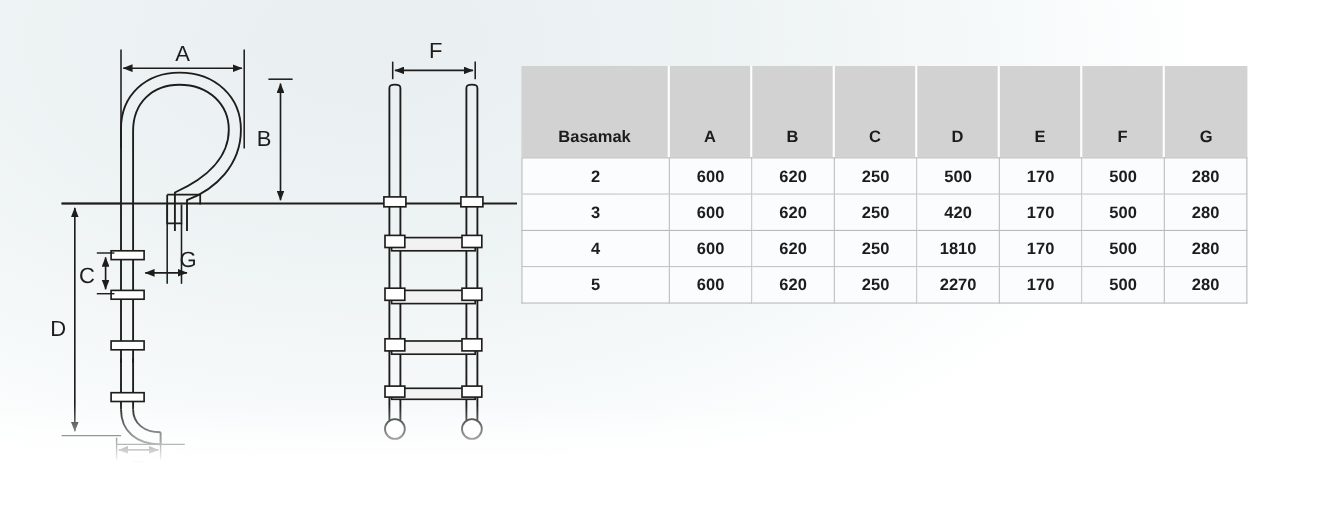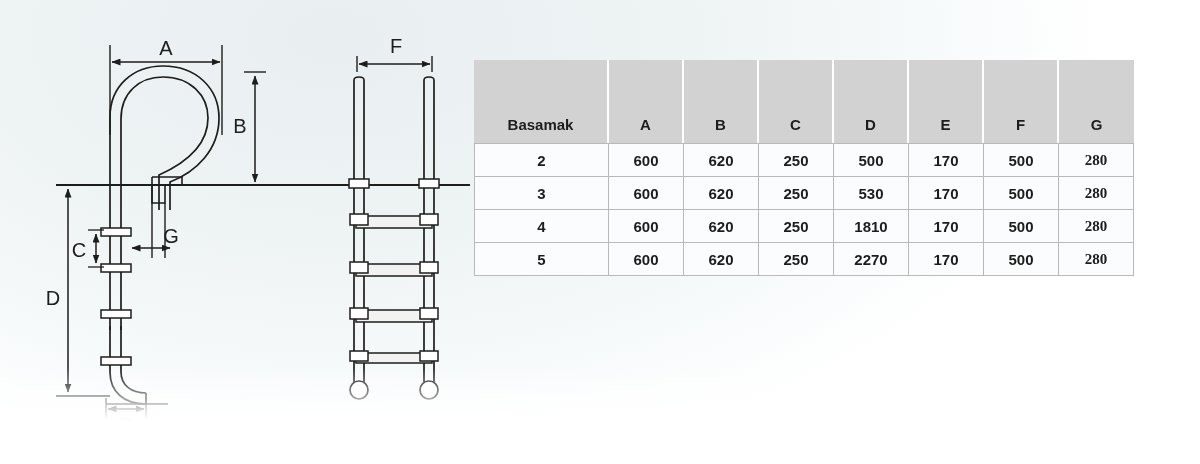--- a/index.html
+++ b/index.html
@@ -74,21 +74,21 @@
     vertical-align: middle;
     font-weight: bold;
     font-size: 15px;
     background: #fbfcfd;
     border-right: 1px solid #b9b9b9;
     border-bottom: 1px solid #b9b9b9;
     color: #1c1c1c;
   }
   table.spec-table tbody tr:first-child td { border-top: 1px solid #b9b9b9; }
   table.spec-table tbody td:first-child { border-left: 1px solid #b9b9b9; }
-  table.spec-table tbody td:last-child { border-right: 1px solid #b9b9b9; font-family: Liberation Serif, serif; }
+  table.spec-table tbody td:last-child { border-right: 1px solid #b9b9b9; }
   col.c-basamak { width: 135px; }
   col.c-dim { width: 75px; }
 </style>
 </head>
 <body>
 
 <div id="page">
 
   <div class="drawing">
     <svg width="470" height="464" viewBox="0 0 470 464" xmlns="http://www.w3.org/2000/svg">
@@ -234,21 +234,21 @@
           <td>500</td>
           <td>170</td>
           <td>500</td>
           <td>280</td>
         </tr>
         <tr>
           <td>3</td>
           <td>600</td>
           <td>620</td>
           <td>250</td>
-          <td>530</td>
+          <td>420</td>
           <td>170</td>
           <td>500</td>
           <td>280</td>
         </tr>
         <tr>
           <td>4</td>
           <td>600</td>
           <td>620</td>
           <td>250</td>
           <td>1810</td>

